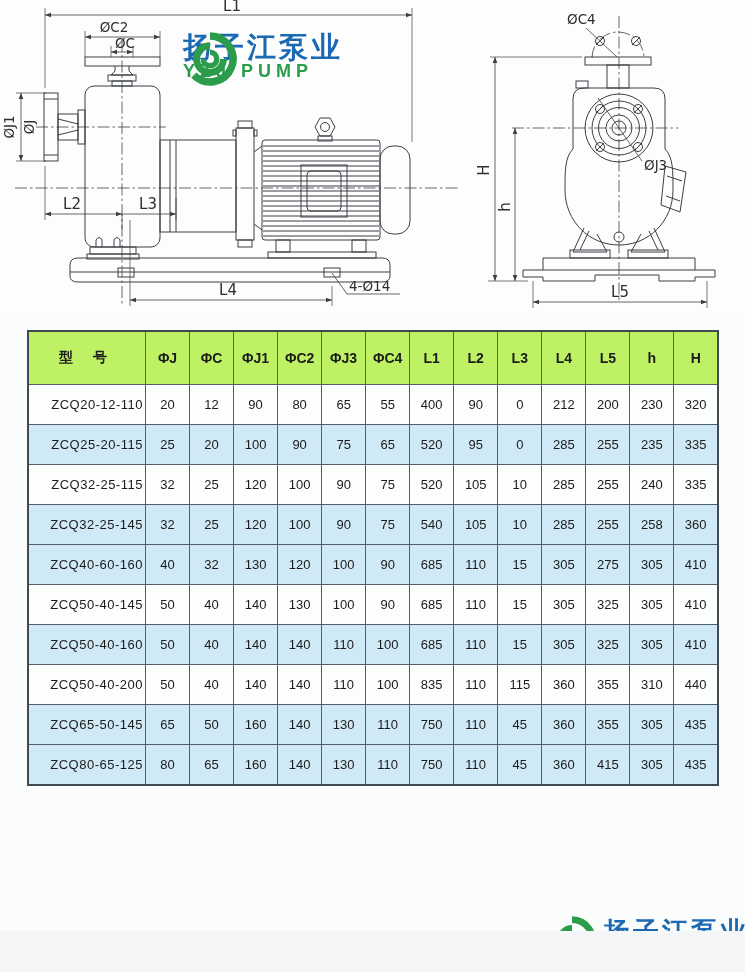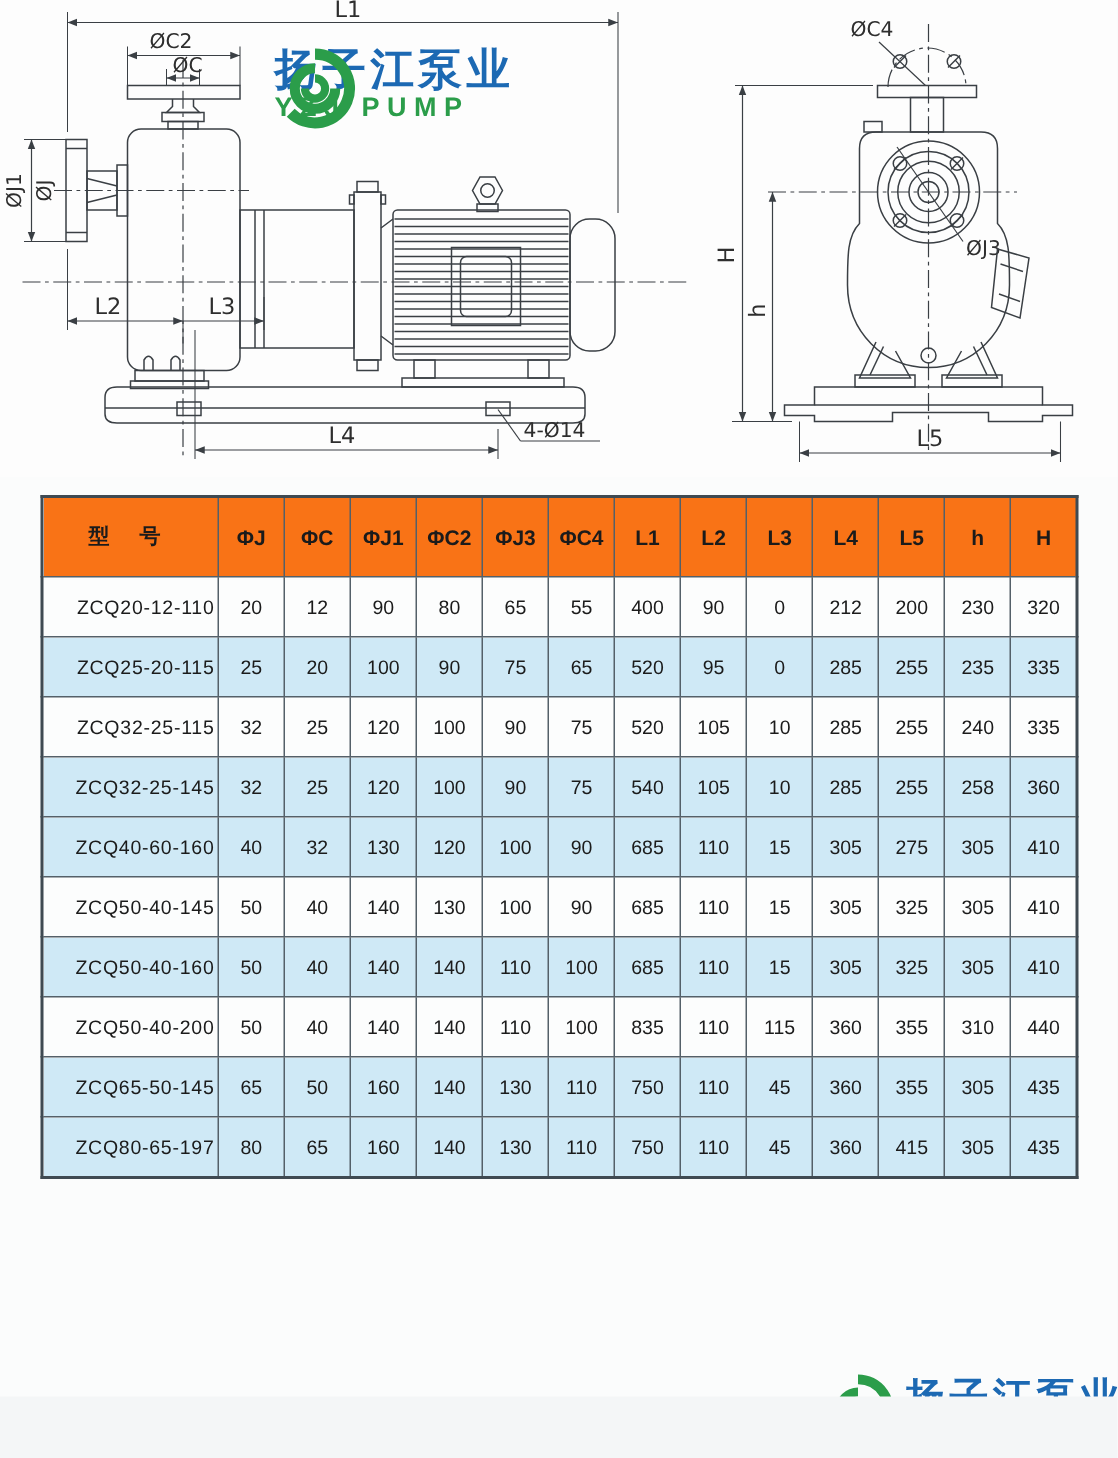--- a/index.html
+++ b/index.html
@@ -27,21 +27,21 @@
   .logo-en{color:#2b9d4a;font-weight:bold;font-size:18px;letter-spacing:5px;line-height:1.1;white-space:nowrap;}
   .logo-bottom .logo-cn{font-size:26px;}
   .logo-bottom .logo-en{font-size:16px;letter-spacing:4px;}
 
   
   .table-wrap{margin:12px 26px 0 27px;}
   table.dims{border-collapse:collapse;table-layout:fixed;width:692px;
              border:2px solid #3f4a52;background:#fcfdfd;}
   table.dims th,table.dims td{border:1px solid #546069;text-align:center;
              font-size:13px;color:#1b1b1b;padding:0 2px;overflow:hidden;white-space:nowrap;}
-  table.dims th{background:#f97316;font-weight:bold;font-size:14px;height:52px;}
+  table.dims th{background:#bef264;font-weight:bold;font-size:14px;height:52px;}
   table.dims td{height:39px;}
   table.dims th:first-child{width:112px;letter-spacing:8px;}
   table.dims td:first-child{text-align:right;padding-left:9px;letter-spacing:.5px;}
   table.dims tr.alt td{background:#cfe9f6;}
 </style>
 </head>
 <body>
 
 <div class="sheet">
 
@@ -404,21 +404,21 @@
             <td>110</td>
             <td>750</td>
             <td>110</td>
             <td>45</td>
             <td>360</td>
             <td>355</td>
             <td>305</td>
             <td>435</td>
           </tr>
           <tr class="alt">
-            <td>ZCQ80-65-197</td>
+            <td>ZCQ80-65-125</td>
             <td>80</td>
             <td>65</td>
             <td>160</td>
             <td>140</td>
             <td>130</td>
             <td>110</td>
             <td>750</td>
             <td>110</td>
             <td>45</td>
             <td>360</td>

